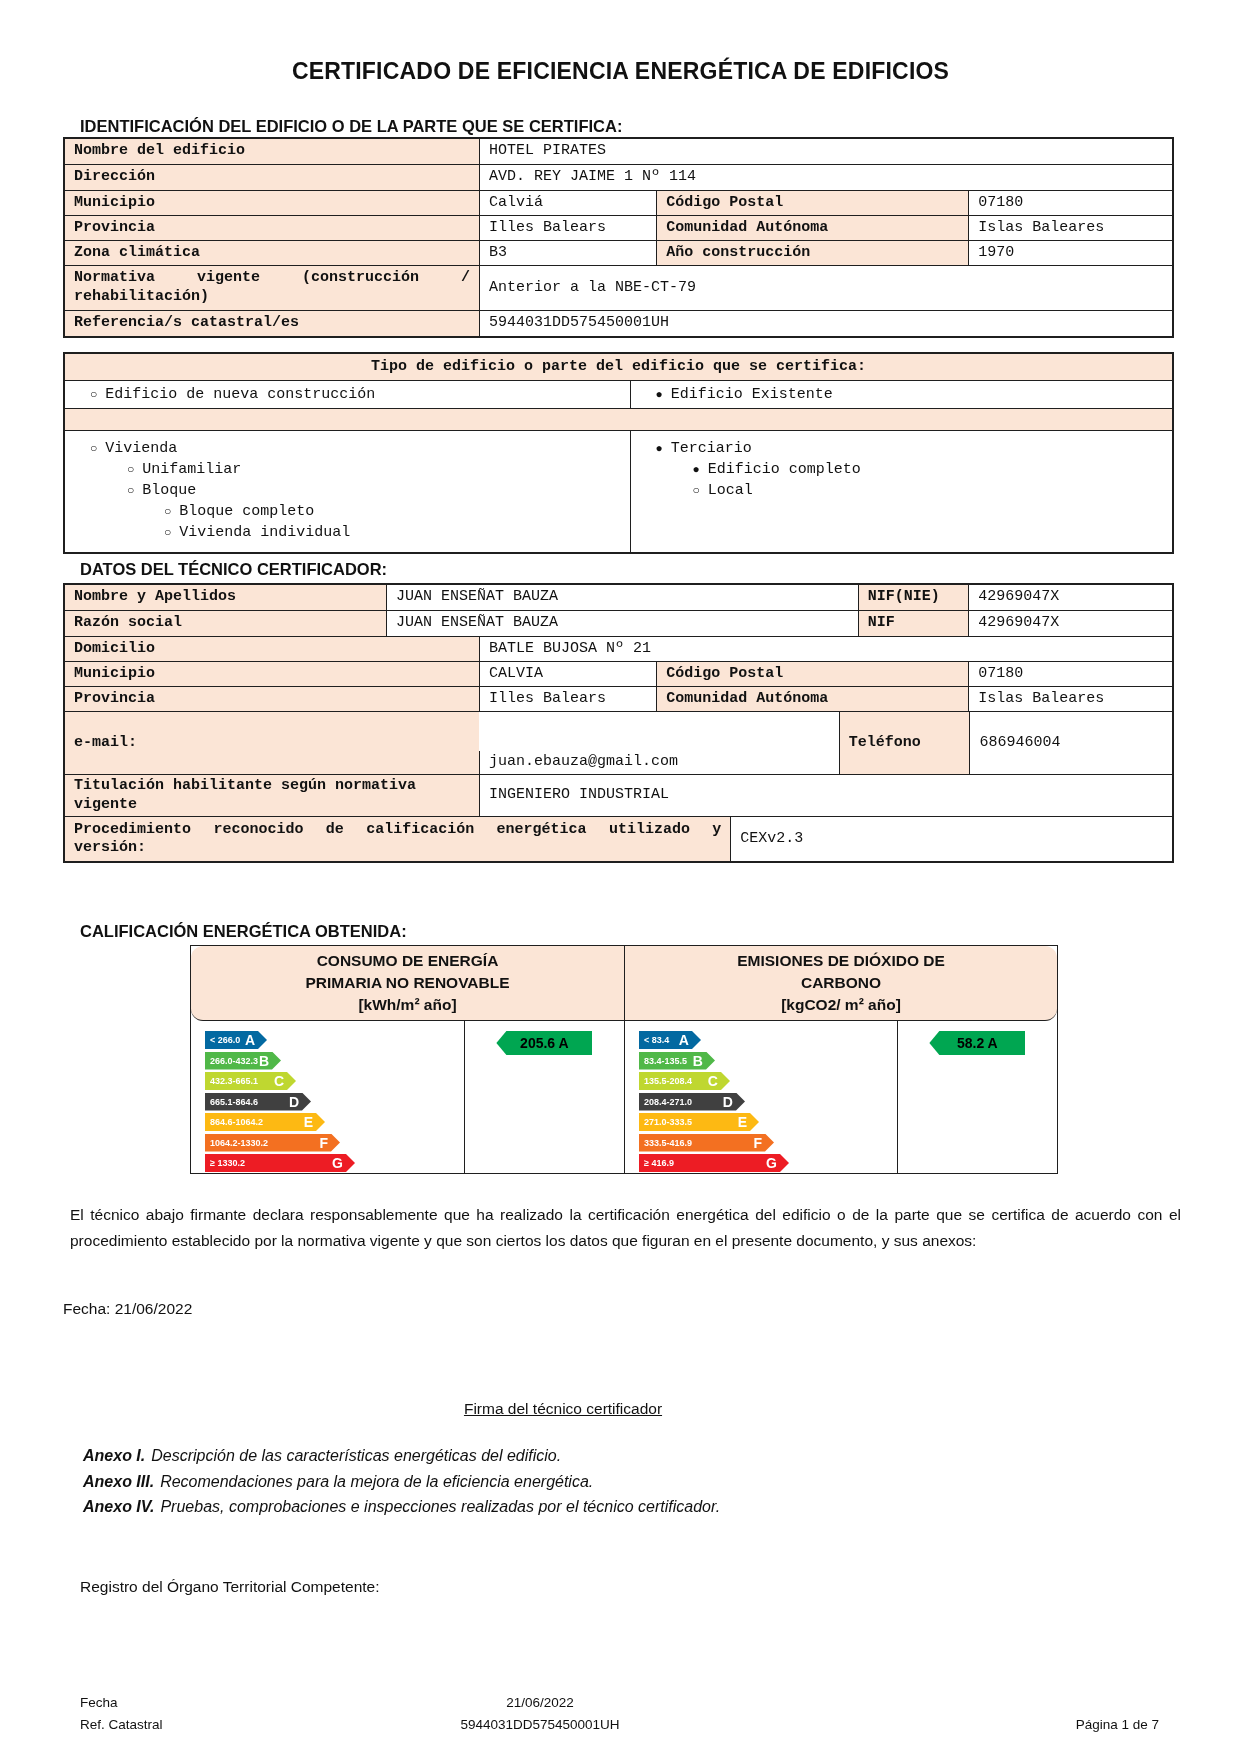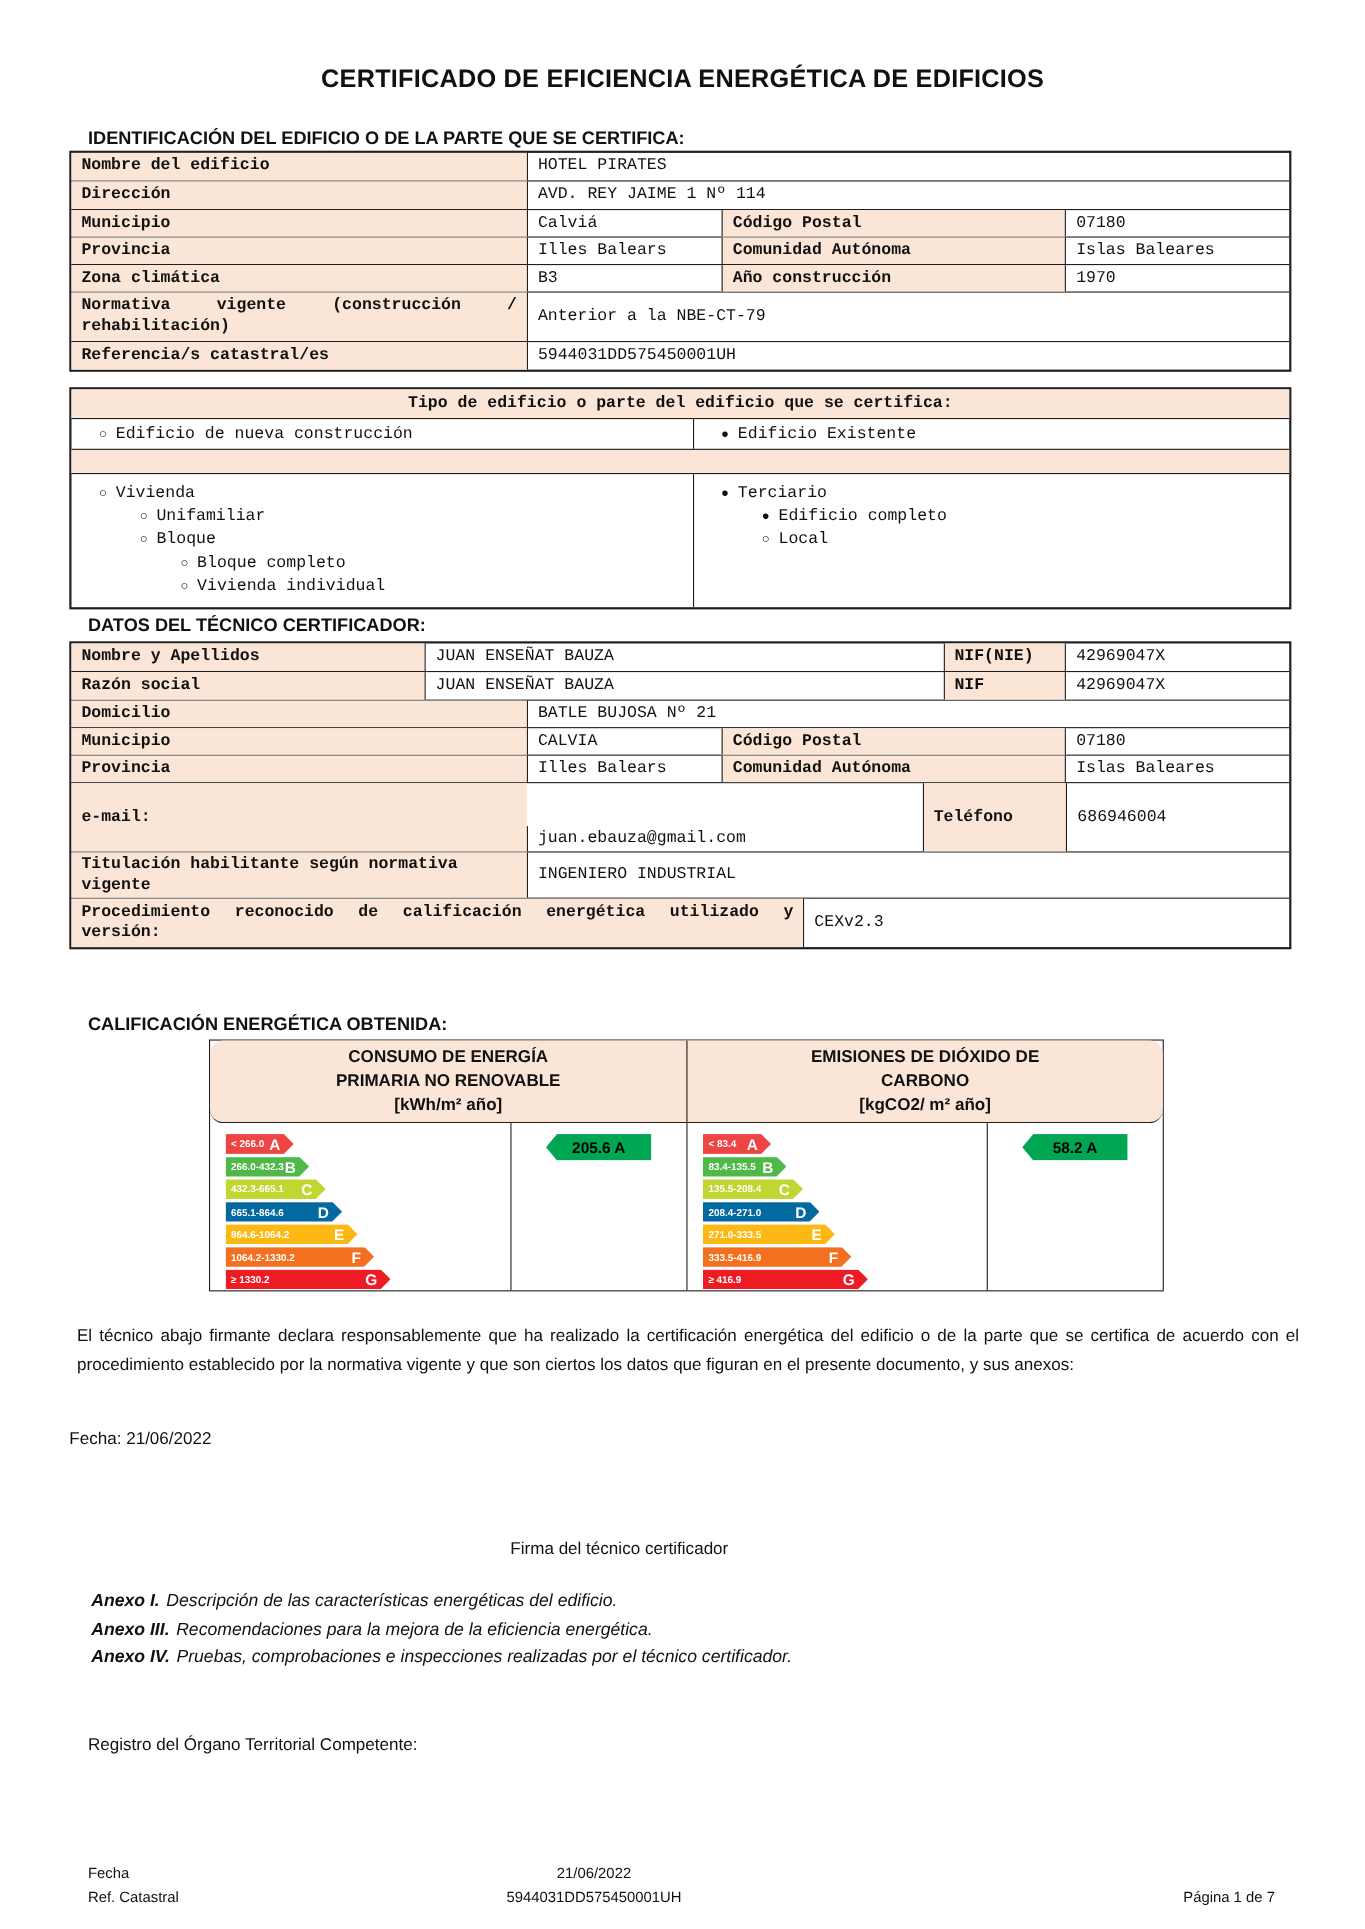--- a/index.html
+++ b/index.html
@@ -63,32 +63,32 @@
   .rt-scale { width:31.5%; padding:10px 0 0 14px; border-left:1.5px solid #1f1f1f; }
   .rt-scale:first-child { border-left:none; }
   .rt-val { width:18.5%; border-left:1.5px solid #1f1f1f; }
   .g-row {
     height:18px; margin-bottom:2.5px; display:flex; align-items:center; color:#fff;
     clip-path: polygon(0 0, calc(100% - 9px) 0, 100% 50%, calc(100% - 9px) 100%, 0 100%);
   }
   .g-range  { font-size:9px; font-weight:bold; padding-left:5px; white-space:nowrap; }
   .g-letter { font-size:14px; font-weight:bold; margin-left:auto; padding-right:12px; }
   .gw-a{width:62px}.gw-b{width:76px}.gw-c{width:91px}.gw-d{width:106px}.gw-e{width:120px}.gw-f{width:135px}.gw-g{width:150px}
-  .g-a{background:#ef4444}.g-b{background:#50b848}.g-c{background:#bfd730}.g-d{background:#0369a1}
+  .g-a{background:#0369a1}.g-b{background:#50b848}.g-c{background:#bfd730}.g-d{background:#404040}
   .g-e{background:#fdb913}.g-f{background:#f37021}.g-g{background:#ed1c24}
   .val-arrow {
     width:96px; height:24px; margin:10px auto 0 auto;
     background:#00a651; color:#000; font-weight:bold; font-size:14px;
     display:flex; align-items:center; justify-content:center;
     clip-path: polygon(10px 0, 100% 0, 100% 100%, 10px 100%, 0 50%);
   }
   
   .declaration { position:absolute; left:70px; top:1188px; width:1111px; font-size:15.5px; line-height:26px; text-align:justify;margin-top:14px; }
   .fecha-line  { position:absolute; left:63px; top:1300px; font-size:15.5px; }
-  .firma-line  { position:absolute; left:63px; top:1400px; width:1000px; text-align:center; font-size:15.5px; }
+  .firma-line  { position:absolute; left:63px; top:1400px; width:1000px; text-align:center; font-size:15.5px;text-decoration:underline; }
   .anexos      { position:absolute; left:63px; top:1443px; font-size:16px; line-height:25.5px; }
   .anexo-name  { font-weight:bold; font-style:italic; margin-right:6px;margin-left:20px; }
   .anexo-desc  { font-style:italic; }
   .registro    { position:absolute; left:80px; top:1578px; font-size:15.5px; }
   .footer-row  { position:absolute; left:0; width:100%; font-size:13.5px; }
   .f-label  { position:absolute; left:80px; }
   .f-center { position:absolute; left:395px; width:290px; text-align:center; }
   .f-right  { position:absolute; right:82px; }
 </style>
 </head>

